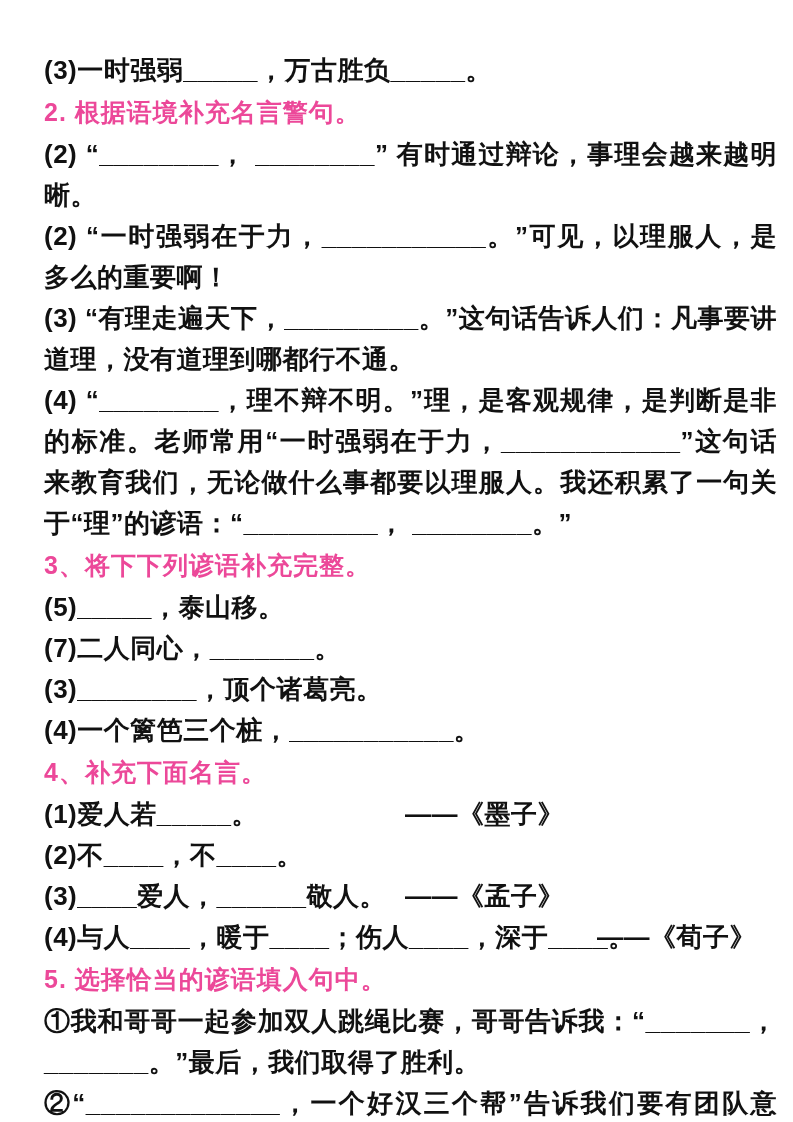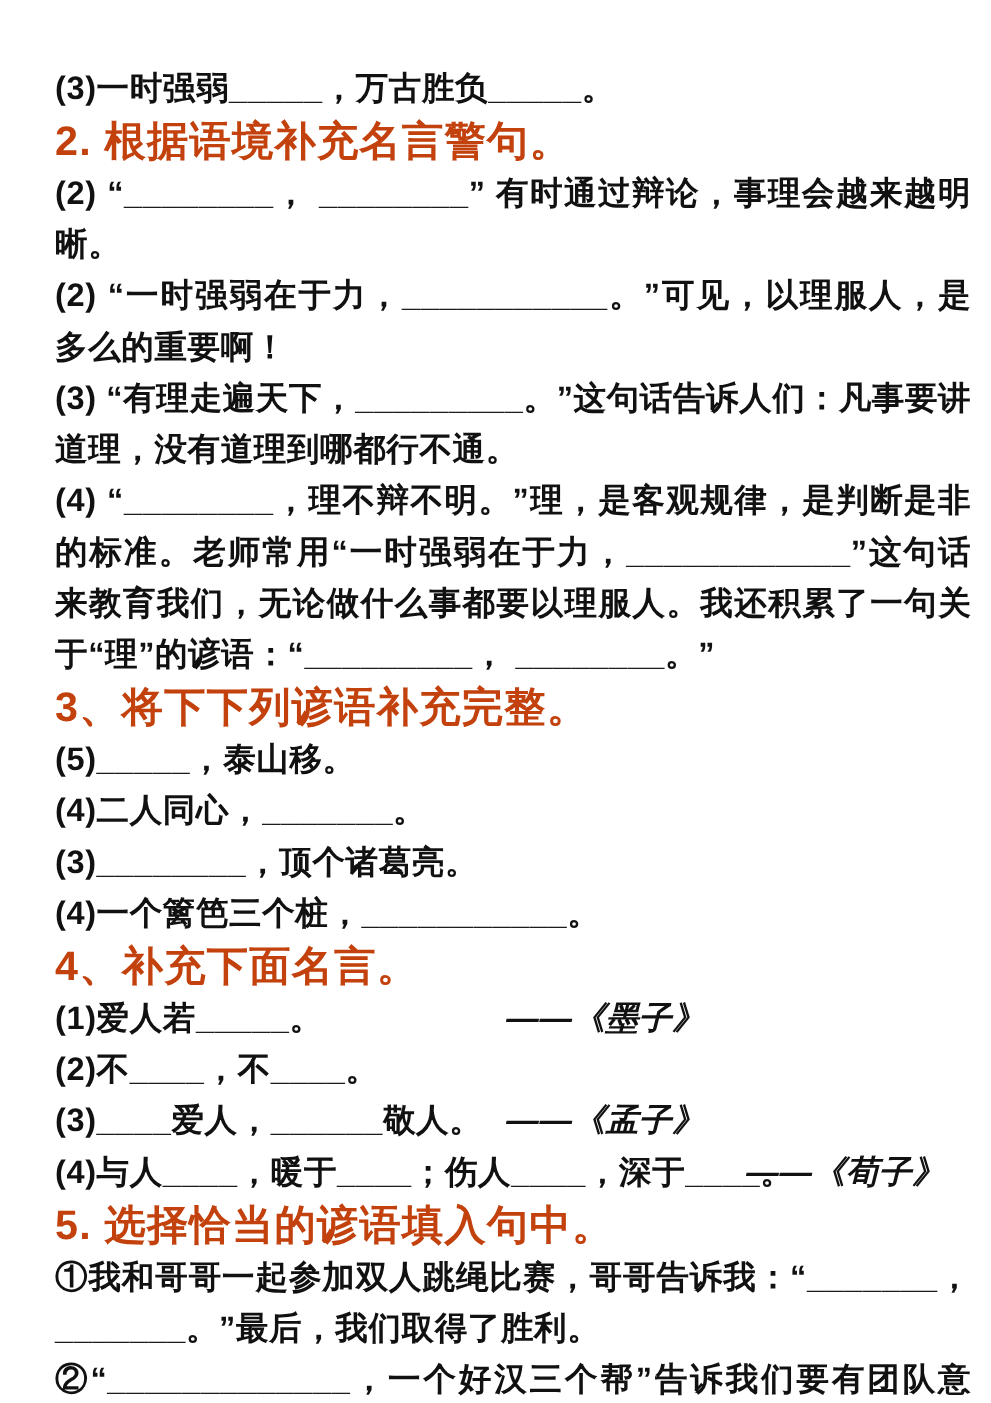--- a/index.html
+++ b/index.html
@@ -21,34 +21,33 @@
   }
   .worksheet {
     width: 100%;
   }
   .exercise-line {
     margin: 0;
     text-align: justify;
     text-justify: inter-ideograph;
   }
   .section-heading {
-    color: #c2410c;
-    font-size: 33px;
+    color: #ec4899;
+    font-size: 25px;
     margin: 1px 0;
     letter-spacing: 1px;
   }
   .famous-row {
     position: relative;
     white-space: nowrap;
   }
   .famous-row .source-text {
     position: absolute;
     left: 361px;
     top: 0;
-    font-style: italic;
   }
   .famous-row.wide-source .source-text {
     left: 553px;
   }
 </style>
 </head>
 <body>
 
 <div class="worksheet">
 
@@ -57,21 +56,21 @@
   <h2 class="section-heading">2. 根据语境补充名言警句。</h2>
 
   <p class="exercise-line">(2) “________， ________” 有时通过辩论，事理会越来越明晰。</p>
   <p class="exercise-line">(2) “一时强弱在于力，___________。”可见，以理服人，是多么的重要啊！</p>
   <p class="exercise-line">(3) “有理走遍天下，_________。”这句话告诉人们：凡事要讲道理，没有道理到哪都行不通。</p>
   <p class="exercise-line">(4) “________，理不辩不明。”理，是客观规律，是判断是非的标准。老师常用“一时强弱在于力，____________”这句话来教育我们，无论做什么事都要以理服人。我还积累了一句关于“理”的谚语：“_________， ________。”</p>
 
   <h2 class="section-heading">3、将下下列谚语补充完整。</h2>
 
   <p class="exercise-line">(5)_____，泰山移。</p>
-  <p class="exercise-line">(4)二人同心，_______。</p>
+  <p class="exercise-line">(7)二人同心，_______。</p>
   <p class="exercise-line">(3)________，顶个诸葛亮。</p>
   <p class="exercise-line">(4)一个篱笆三个桩，___________。</p>
 
   <h2 class="section-heading">4、补充下面名言。</h2>
 
   <p class="exercise-line famous-row">
     <span>(1)爱人若_____。</span>
     <span class="source-text">——《墨子》</span>
   </p>
   <p class="exercise-line famous-row">

